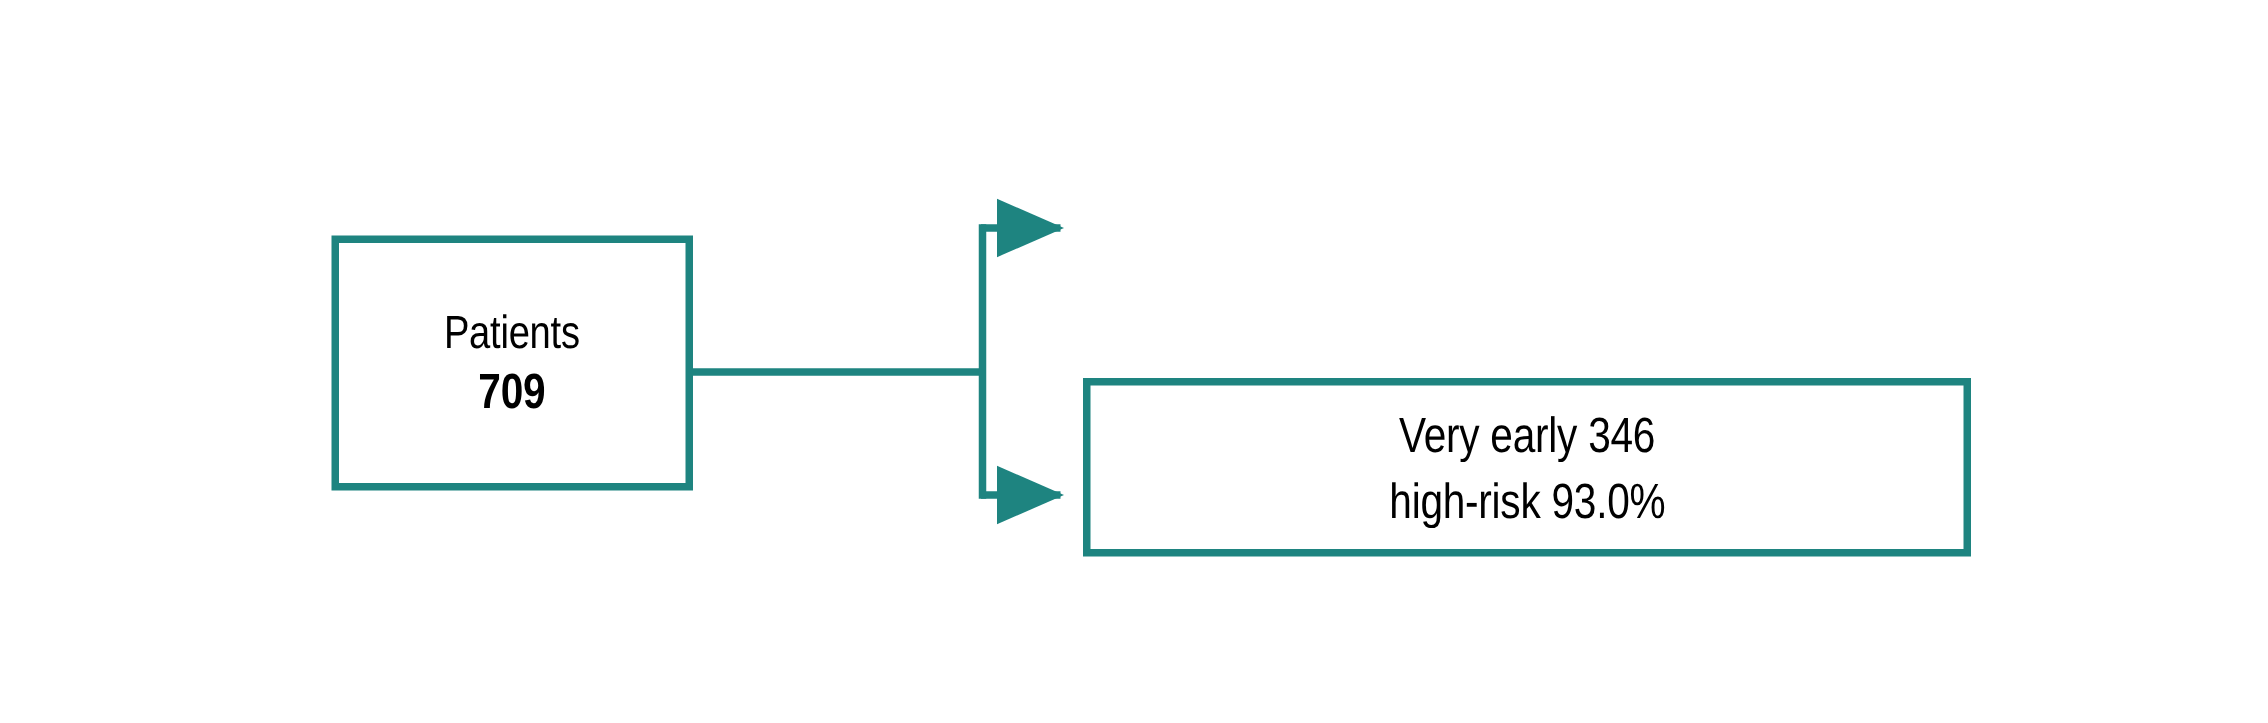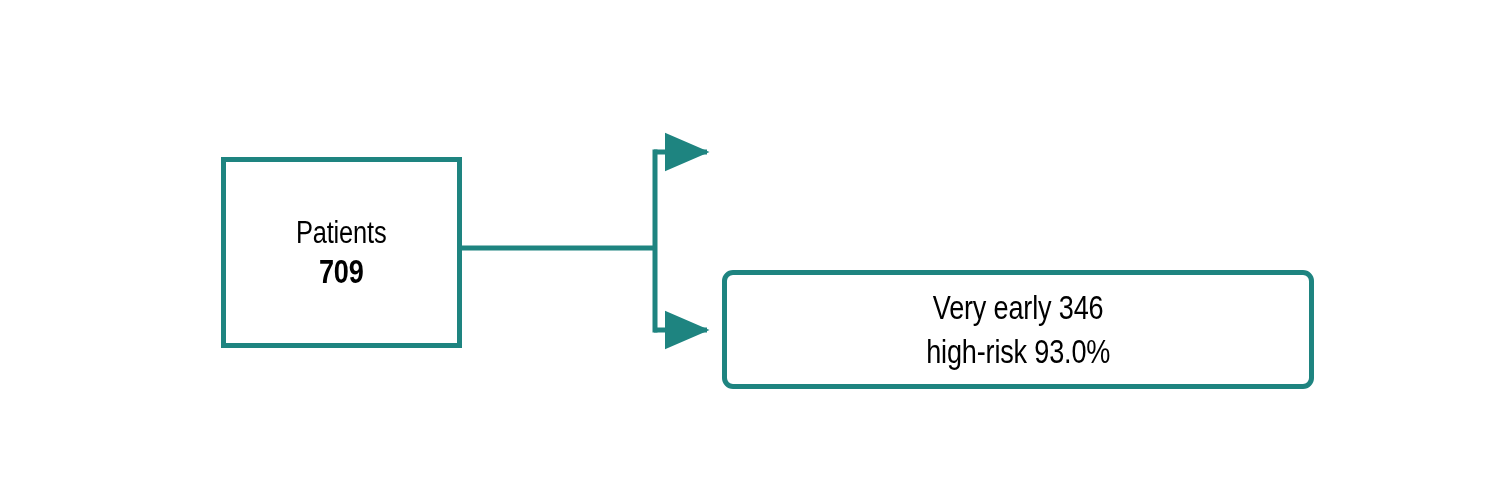--- a/index.html
+++ b/index.html
@@ -40,36 +40,35 @@
     flex-direction: column;
     align-items: center;
     justify-content: center;
     text-align: center;
   }
 
   #node-patients {
     left: 221px;
     top: 157px;
     width: 241px;
-    height: 191px;
+    height: 170px;
   }
 
   #node-delayed {
     left: 722px;
     top: 103px;
     width: 592px;
     height: 118px;
   }
 
   #node-very-early {
     left: 722px;
-    top: 270px;
+    top: 252px;
     width: 592px;
     height: 119px;
-    border-radius: 11px;
   }
 
   
   .node-line {
     color: #000000;
     font-family: "Liberation Sans Narrow", "Liberation Sans", "DejaVu Sans Condensed", "DejaVu Sans", sans-serif;
     font-stretch: condensed;
     font-weight: 400;
     letter-spacing: -0.2px;
     white-space: nowrap;

